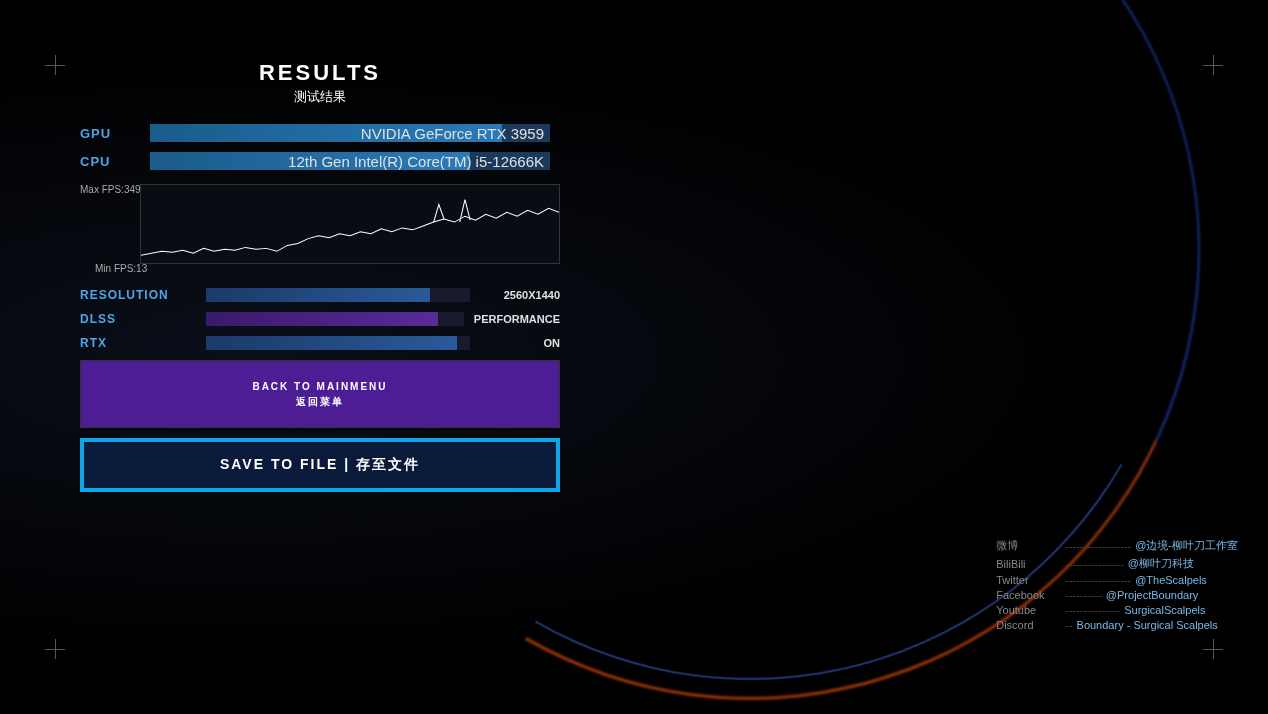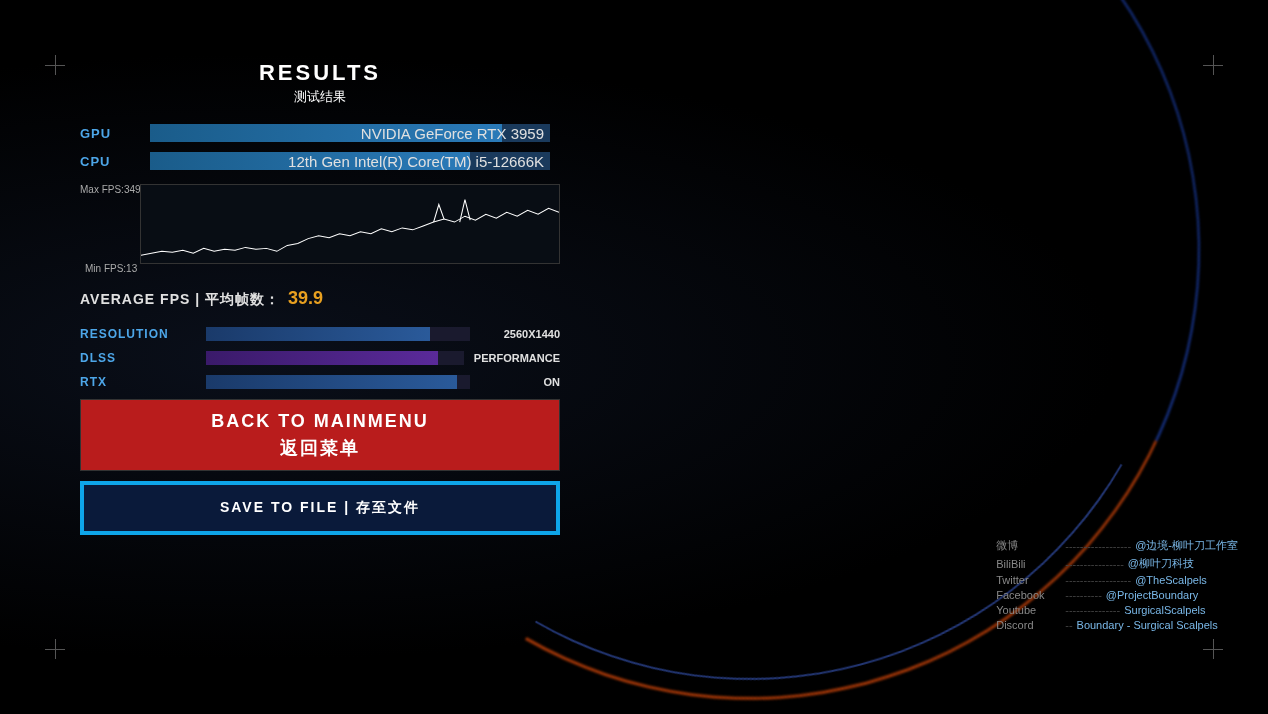--- a/index.html
+++ b/index.html
@@ -147,21 +147,21 @@
       color: #aaa;
       position: absolute;
       left: 0;
       top: 0;
     }
 
     .fps-min-label {
       font-size: 10px;
       color: #aaa;
       position: absolute;
-      left: 5px;
+      left: 15px;
       bottom: 0;
     }
 
     .fps-chart-wrapper {
       margin-left: 60px;
       border: 1px solid #333;
       background: #080d14;
       height: 80px;
       position: relative;
       overflow: hidden;
@@ -243,29 +243,29 @@
       white-space: nowrap;
       min-width: 80px;
       text-align: right;
       font-weight: 600;
     }
 
     
     .btn-back {
       display: block;
       width: 100%;
-      padding: 8px 10px;
-      background: #b91c1c;
+      padding: 18px 10px;
+      background: #4c1d95;
       border: 1px solid #333;
       color: #ffffff;
       text-align: center;
       cursor: pointer;
       margin-bottom: 10px;
       text-transform: uppercase;
-      font-size: 18px;
+      font-size: 10px;
       font-weight: 700;
       letter-spacing: 2px;
       line-height: 1.5;
     }
 
     .btn-save {
       display: block;
       width: 100%;
       padding: 14px 10px;
       background: #0a1a3a;
@@ -361,24 +361,20 @@
             270,42 280,38 290,35 300,38 310,32 320,36 330,30 340,34
             350,28 360,32 370,26 380,30 390,24 400,28
           "></polyline>
 
         <polyline fill="none" stroke="#ffffff" stroke-width="1" points="280,38 285,20 290,35"></polyline>
         <polyline fill="none" stroke="#ffffff" stroke-width="1" points="305,38 310,15 315,36"></polyline>
       </svg>
     </div>
   </div>
 
-  <div class="avg-fps-row">
-    <span class="avg-fps-label">AVERAGE FPS | 平均帧数：</span>
-    <span class="avg-fps-value">39.9</span>
-  </div>
 
   <div class="stat-row">
     <div class="stat-label">RESOLUTION</div>
     <div class="stat-bar-container">
       <div class="stat-bar-res"></div>
     </div>
     <div class="stat-value">2560X1440</div>
   </div>
 
   <div class="stat-row">

